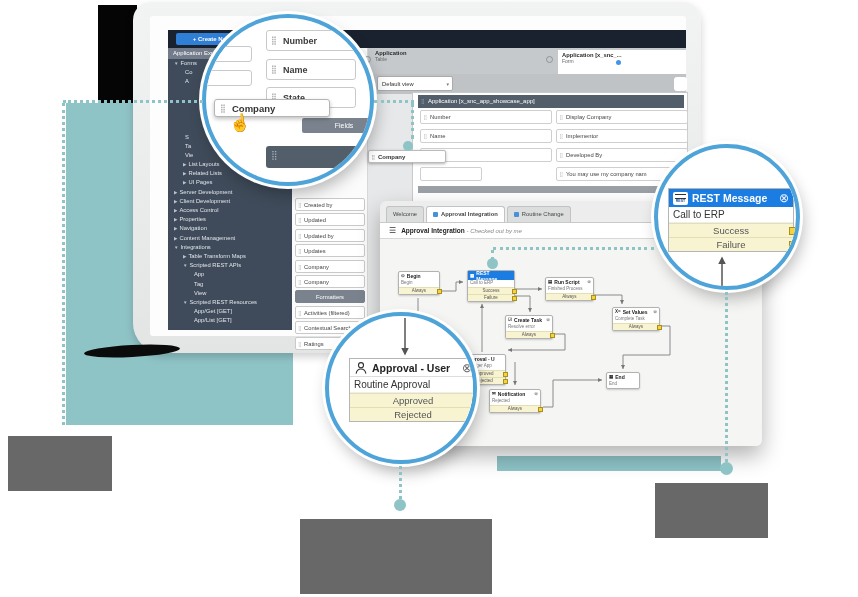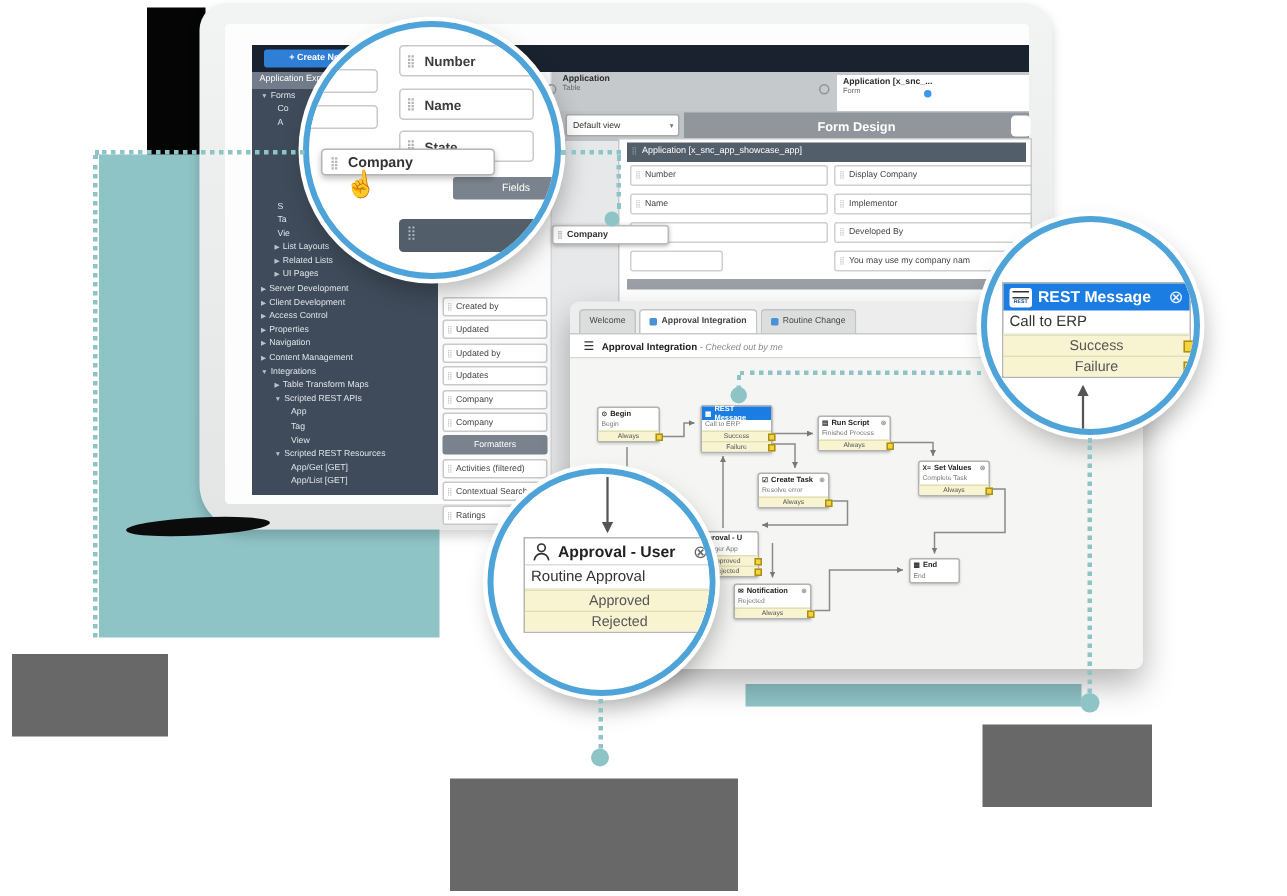--- a/index.html
+++ b/index.html
@@ -243,21 +243,20 @@
     <div class="abs tab-ring" id="tab2-ring"></div>
     <div class="abs" id="tab2">
       <div class="tab-title">Application [x_snc_...</div>
       <div class="tab-sub">Form</div>
     </div>
     <div class="abs" id="tab2-dot"></div>
 
     <div class="abs" id="toolbar"></div>
     <div class="abs" id="picker-frag">o_sh</div>
     <div class="abs" id="default-view"><span class="chev">▾</span><span>Default view</span></div>
-    <div class="abs" id="form-design-bar">Form Design</div>
     <div class="abs" id="fd-pill"></div>
 
     <div class="abs" id="form-canvas"></div>
     <div class="abs" id="form-panel">
       <div class="section-head" style="top:2px;">Application [x_snc_app_showcase_app]</div>
       <div class="fcol" id="fcol-left">
         <div class="fchip">Number</div>
         <div class="fchip">Name</div>
         <div class="fchip">State</div>
         <div class="fchip empty"></div>

